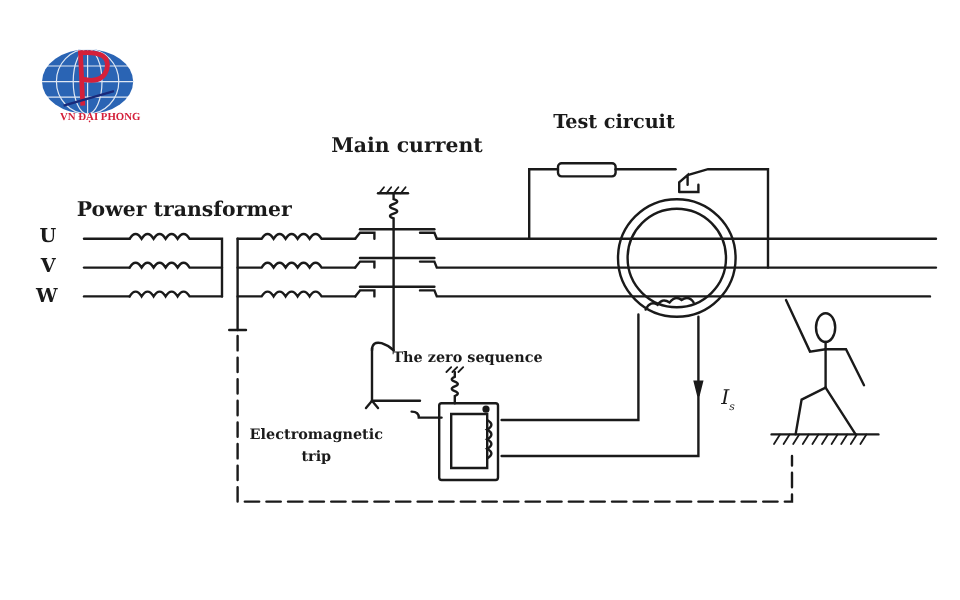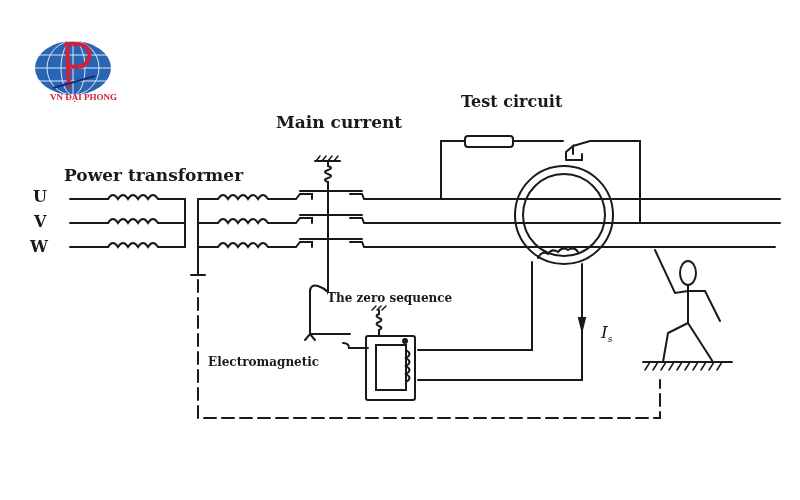--- a/index.html
+++ b/index.html
@@ -115,14 +115,15 @@
 <div class="label lbl-main">Main current</div>
 <div class="label lbl-test">Test circuit</div>
 <div class="label lbl-u">U</div>
 <div class="label lbl-v">V</div>
 <div class="label lbl-w">W</div>
 <div class="label lbl-zct">
   <div>The zero sequence</div>
 </div>
 <div class="label lbl-em">
   <div>Electromagnetic</div>
+  <div>trip</div>
 </div>
 <div class="label lbl-is"><span>I</span><sub>s</sub></div>
 
 </body></html>

